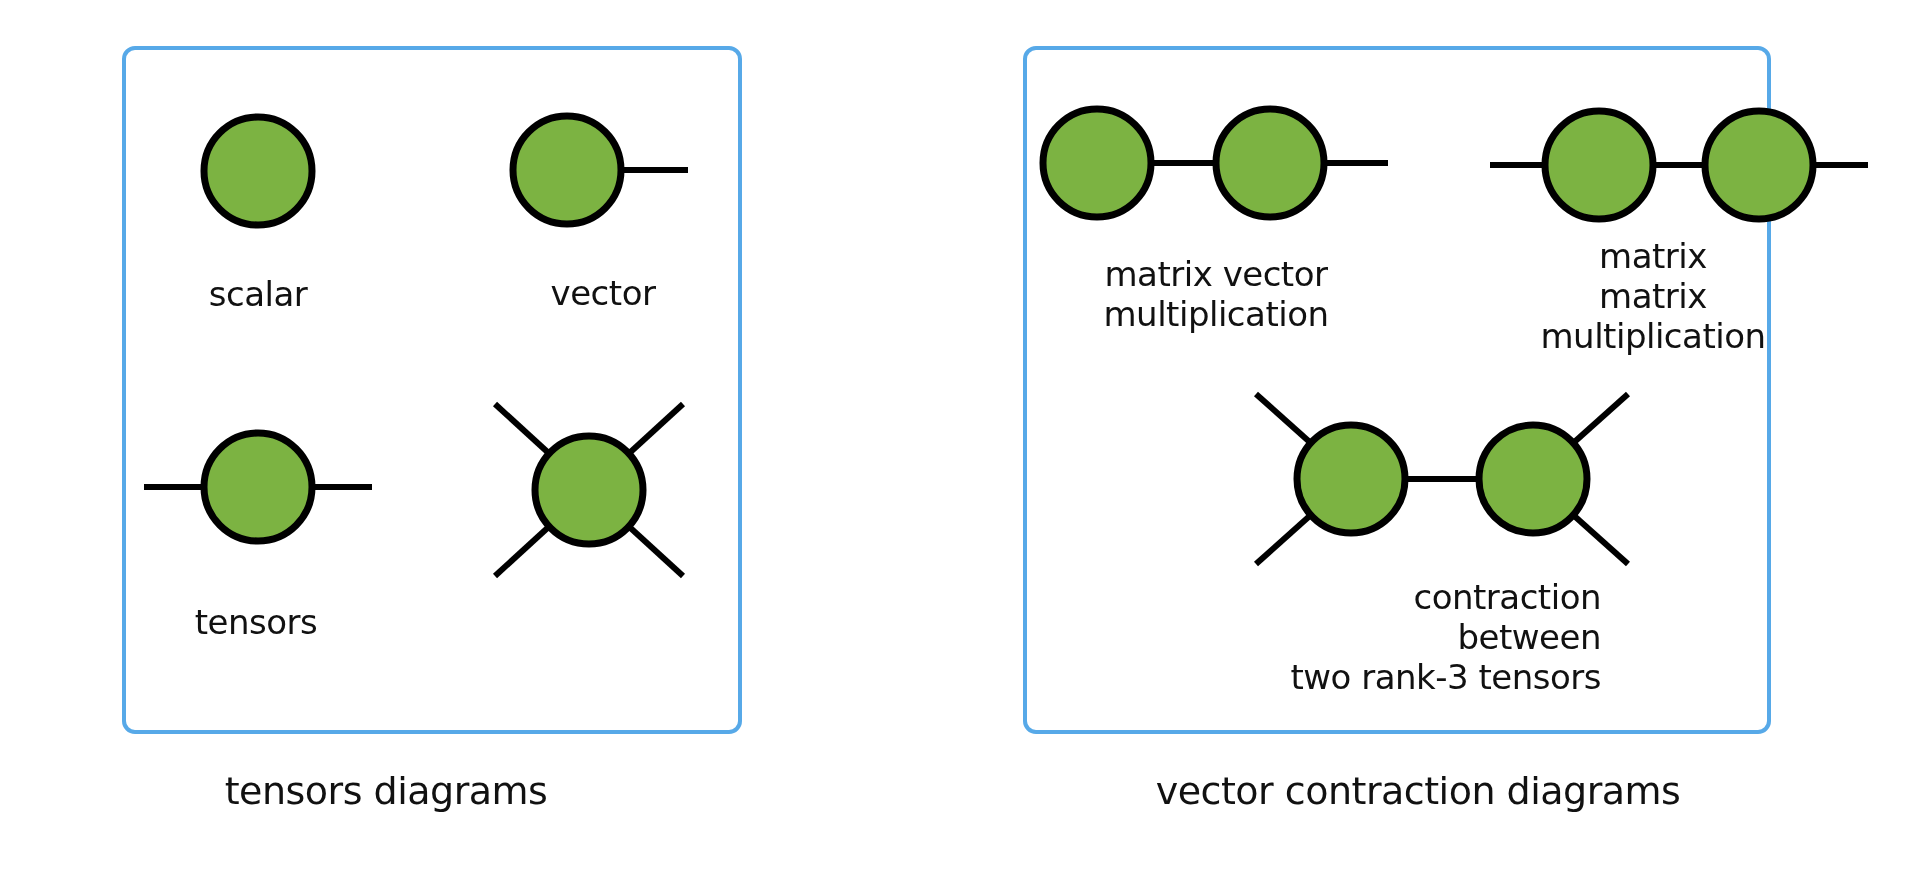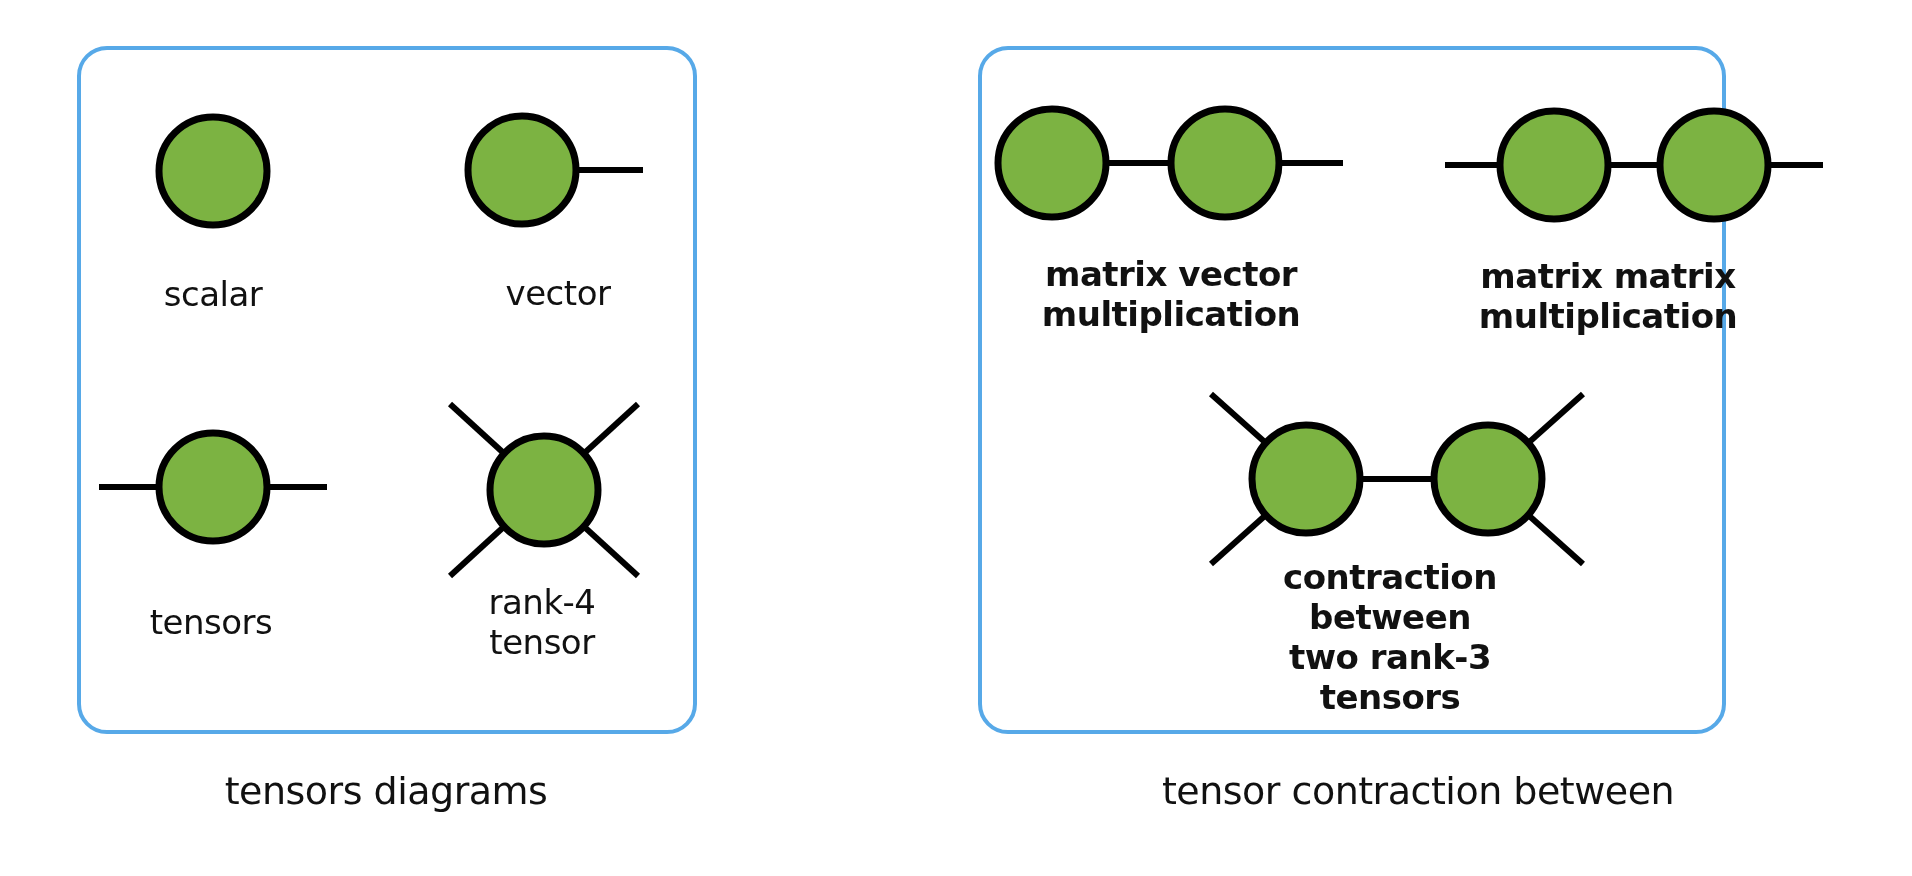--- a/index.html
+++ b/index.html
@@ -12,26 +12,27 @@
   html,body{margin:0;padding:0;}
   body{
     width:1912px;height:876px;position:relative;overflow:hidden;
     background:var(--bg);
     font-family:"DejaVu Sans","Liberation Sans",sans-serif;
     color:var(--text);
   }
   .panel{
     position:absolute;
     border:4px solid var(--blue);
-    border-radius:30px;
+    border-radius:13px;
     background:var(--bg);
     box-sizing:border-box;
+    margin-left:45px;
   }
   #left-panel{left:77px;top:46px;width:620px;height:688px;}
-  #right-panel{left:978px;top:46px;width:748px;height:688px;font-weight:bold;}
+  #right-panel{left:978px;top:46px;width:748px;height:688px;}
   .diagram{position:absolute;overflow:visible;}
   .node{fill:var(--green);stroke:var(--stroke);stroke-width:7px;}
   .leg{stroke:var(--stroke);stroke-width:6px;fill:none;}
   .dlabel{
     position:absolute;transform:translate(-50%,-50%);
     font-size:34px;line-height:40px;letter-spacing:-0.5px;
     text-align:center;white-space:pre-line;color:var(--text);
   }
   .caption{
     position:absolute;transform:translate(-50%,-50%);
@@ -61,21 +62,20 @@
   </svg>
   <div class="dlabel" style="left:130px;top:572px;">tensors</div>
 
   <svg class="diagram" style="left:363px;top:348px;" width="200" height="184" viewBox="0 0 200 184">
     <line class="leg" x1="6" y1="6" x2="100" y2="92"></line>
     <line class="leg" x1="194" y1="6" x2="100" y2="92"></line>
     <line class="leg" x1="6" y1="178" x2="100" y2="92"></line>
     <line class="leg" x1="194" y1="178" x2="100" y2="92"></line>
     <circle class="node" cx="100" cy="92" r="54"></circle>
   </svg>
-  <div class="dlabel" style="left:461px;top:572px;">rank-4 tensor</div>
 </div>
 
 <div class="caption" style="left:386px;top:791px;">tensors diagrams</div>
 
 <div id="right-panel" class="panel">
 
   <svg class="diagram" style="left:10px;top:53px;" width="354" height="120" viewBox="0 0 354 120">
     <line class="leg" x1="114" y1="60" x2="179" y2="60"></line>
     <line class="leg" x1="287" y1="60" x2="351" y2="60"></line>
     <circle class="node" cx="60" cy="60" r="54"></circle>
@@ -96,17 +96,17 @@
 
   <svg class="diagram" style="left:228px;top:341px;" width="374" height="176" viewBox="0 0 374 176">
     <line class="leg" x1="1" y1="3" x2="96" y2="88"></line>
     <line class="leg" x1="1" y1="173" x2="96" y2="88"></line>
     <line class="leg" x1="373" y1="3" x2="278" y2="88"></line>
     <line class="leg" x1="373" y1="173" x2="278" y2="88"></line>
     <line class="leg" x1="150" y1="88" x2="224" y2="88"></line>
     <circle class="node" cx="96" cy="88" r="54"></circle>
     <circle class="node" cx="278" cy="88" r="54"></circle>
   </svg>
-  <div class="dlabel" style="left:408px;top:587px;">contraction between
+  <div class="dlabel" style="left:408px;top:587px;text-align:right;">contraction between
 two rank-3 tensors</div>
 </div>
 
-<div class="caption" style="left:1418px;top:791px;">tensor contraction between</div>
+<div class="caption" style="left:1418px;top:791px;">vector contraction diagrams</div>
 
 </body></html>

